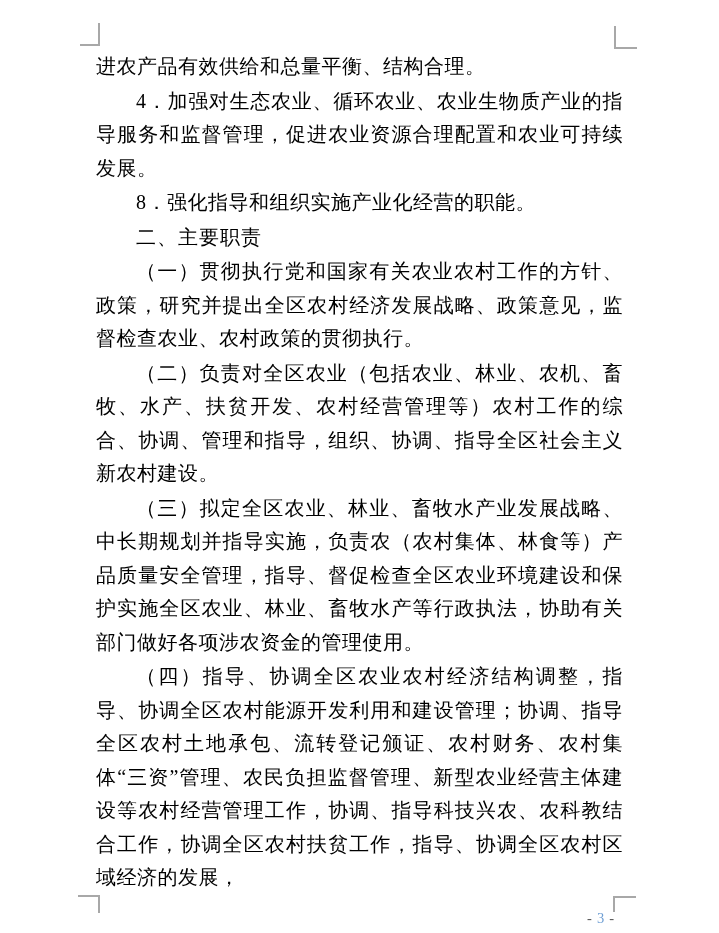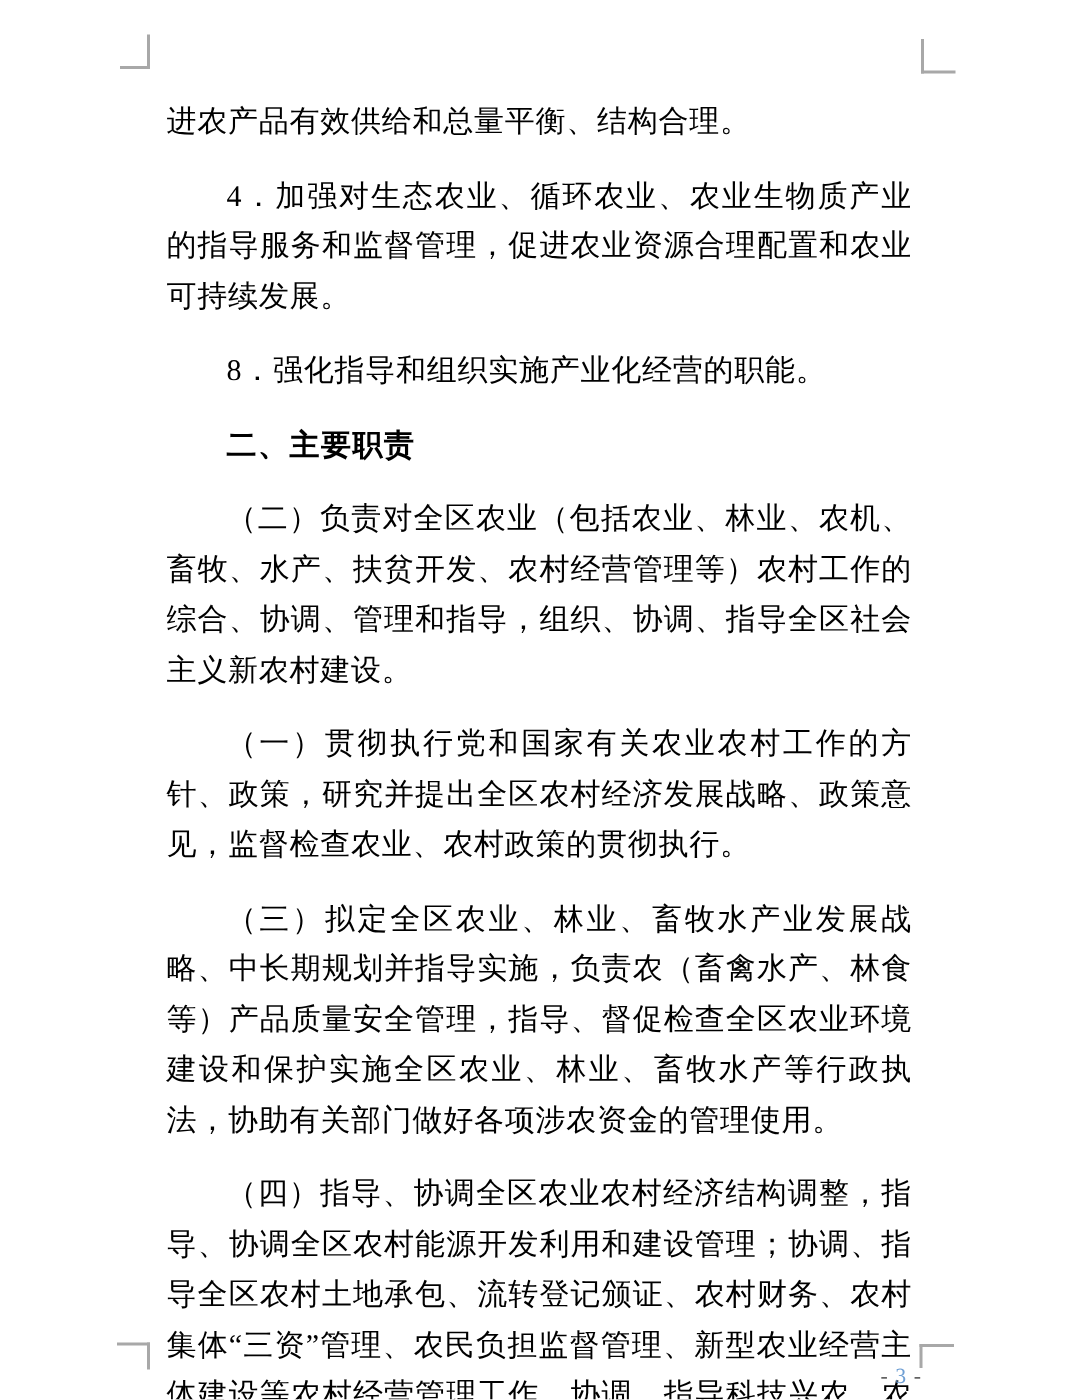--- a/index.html
+++ b/index.html
@@ -43,26 +43,26 @@
     top: 49px;
     width: 529px;
     color: #000000;
     font-size: 20px;
     line-height: 33.5px;
     text-align: justify;
     text-justify: inter-character;
     letter-spacing: 0.5px;
   }
   .content p {
-    margin: 16px;
+    margin: 1px;
     padding: 0;
   }
   .indent { text-indent: 2em; }
   .heading {
-    font-weight: bold;
+    font-weight: normal;
     font-family: "Liberation Sans", "DejaVu Sans", sans-serif;
     letter-spacing: 1px;
   }
   .footer {
     position: absolute;
     left: 552px;
     top: 909px;
     width: 62px;
     text-align: right;
     font-size: 14.5px;
@@ -82,23 +82,23 @@
   <div class="crop crop-tl"></div>
   <div class="crop crop-tr"></div>
   <div class="crop crop-bl"></div>
   <div class="crop crop-br"></div>
 
   <div class="content">
     <p>进农产品有效供给和总量平衡、结构合理。</p>
     <p class="indent">4．加强对生态农业、循环农业、农业生物质产业的指导服务和监督管理，促进农业资源合理配置和农业可持续发展。</p>
     <p class="indent">8．强化指导和组织实施产业化经营的职能。</p>
     <p class="indent heading">二、主要职责</p>
+    <p class="indent">（一）贯彻执行党和国家有关农业农村工作的方针、政策，研究并提出全区农村经济发展战略、政策意见，监督检查农业、农村政策的贯彻执行。</p>
     <p class="indent">（二）负责对全区农业（包括农业、林业、农机、畜牧、水产、扶贫开发、农村经营管理等）农村工作的综合、协调、管理和指导，组织、协调、指导全区社会主义新农村建设。</p>
-    <p class="indent">（一）贯彻执行党和国家有关农业农村工作的方针、政策，研究并提出全区农村经济发展战略、政策意见，监督检查农业、农村政策的贯彻执行。</p>
-    <p class="indent">（三）拟定全区农业、林业、畜牧水产业发展战略、中长期规划并指导实施，负责农（畜禽水产、林食等）产品质量安全管理，指导、督促检查全区农业环境建设和保护实施全区农业、林业、畜牧水产等行政执法，协助有关部门做好各项涉农资金的管理使用。</p>
+    <p class="indent">（三）拟定全区农业、林业、畜牧水产业发展战略、中长期规划并指导实施，负责农（农村集体、林食等）产品质量安全管理，指导、督促检查全区农业环境建设和保护实施全区农业、林业、畜牧水产等行政执法，协助有关部门做好各项涉农资金的管理使用。</p>
     <p class="indent">（四）指导、协调全区农业农村经济结构调整，指导、协调全区农村能源开发利用和建设管理；协调、指导全区农村土地承包、流转登记颁证、农村财务、农村集体“三资”管理、农民负担监督管理、新型农业经营主体建设等农村经营管理工作，协调、指导科技兴农、农科教结合工作，协调全区农村扶贫工作，指导、协调全区农村区域经济的发展，</p>
   </div>
 
   <div class="footer">
     <span class="dash">-</span><span class="num">3</span><span class="dash">-</span>
   </div>
 
 </div>
 
 </body></html>

